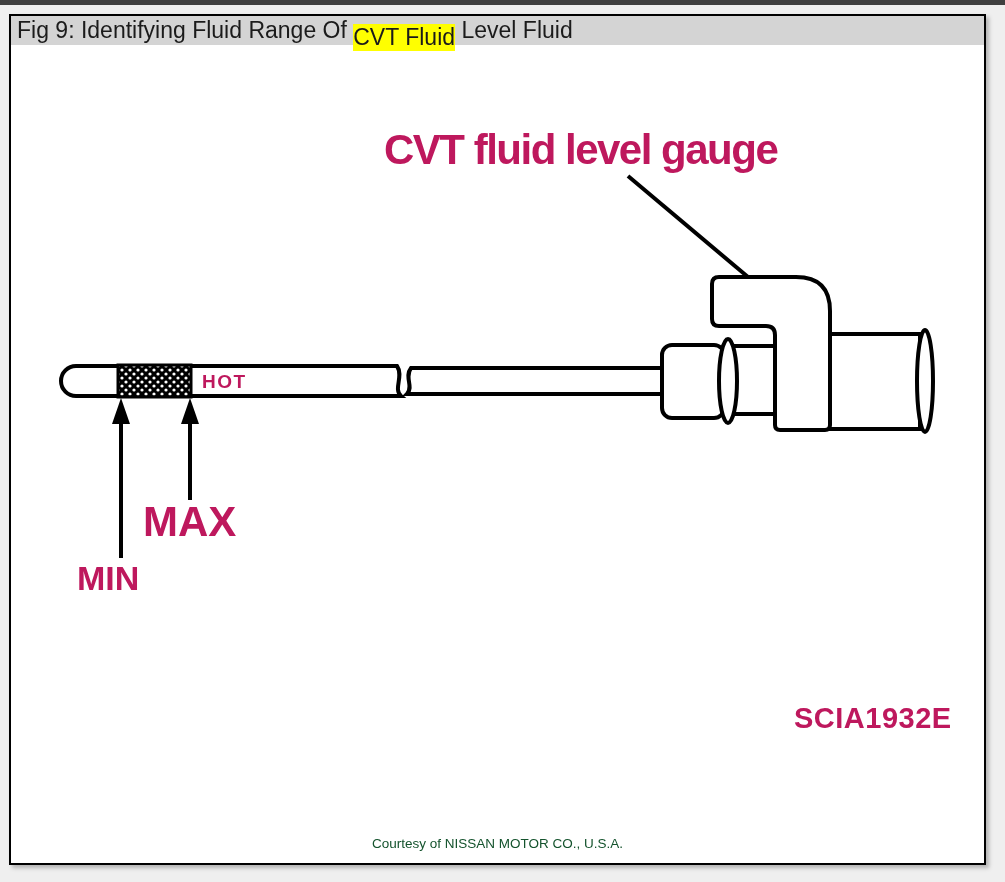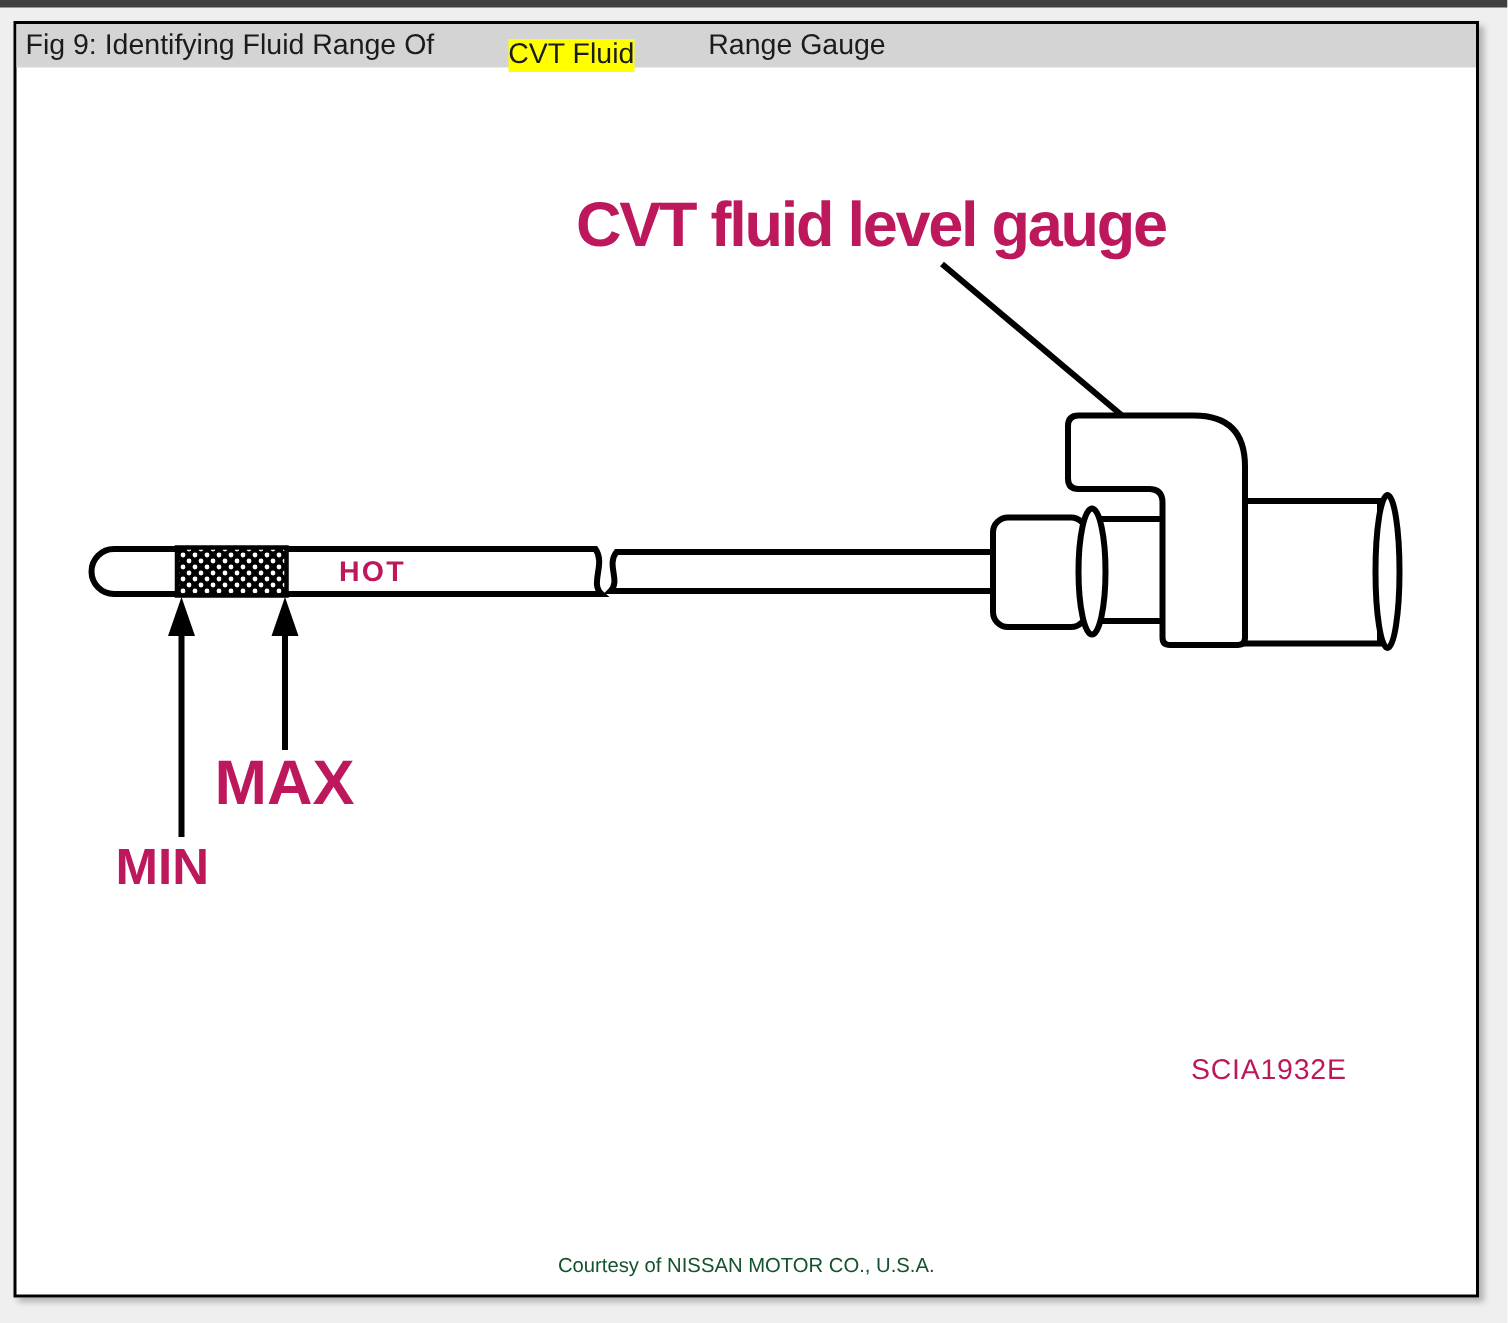--- a/index.html
+++ b/index.html
@@ -17,52 +17,51 @@
   .figure-window{
     position:absolute;left:9px;top:14px;width:977px;height:851px;
     background:#ffffff;border:2px solid #000000;
     box-sizing:border-box;
     box-shadow:3px 3px 4px rgba(0,0,0,0.25);
   }
   .titlebar{
     height:29px;background:#d4d4d4;
     display:flex;align-items:center;
     padding-left:6px;
-    font-size:19px;color:#1b1b1b;
+    font-size:23px;color:#1b1b1b;
     white-space:pre;
-    gap:44px;
   }
   .hl{background:#ffff00;margin-top:13px;}
   .overlay-svg{
     position:absolute;left:0;top:0;width:1005px;height:882px;
     pointer-events:none;
   }
   .lbl{
     position:absolute;color:#be185d;line-height:1;white-space:nowrap;
   }
   .gauge-label{left:384px;top:129px;font-size:42px;font-weight:bold;letter-spacing:-1.5px;}
-  .hot-label{left:202px;top:372px;font-size:19px;font-weight:bold;letter-spacing:1.5px;margin-left:24px;}
+  .hot-label{left:202px;top:372px;font-size:19px;font-weight:bold;letter-spacing:1.5px;}
   .max-label{left:143px;top:501px;font-size:42px;font-weight:bold;text-align:center;}
   .min-label{left:77px;top:561px;font-size:34px;font-weight:bold;}
-  .code-label{left:794px;top:704px;font-size:19px;font-weight:normal;letter-spacing:0.5px;text-align:center;}
+  .code-label{left:794px;top:704px;font-size:29px;font-weight:bold;letter-spacing:0.5px;text-align:center;}
   .courtesy{
     position:absolute;left:9px;top:836px;width:977px;
     text-align:center;font-size:13.5px;color:#14532d;
   }
 </style>
 </head>
 <body>
 
 <div class="page">
 
   <div class="top-strip"></div>
 
   <div class="figure-window">
     <div class="titlebar">
-      <span>Fig 9: Identifying Fluid Range Of </span><span class="hl">CVT Fluid</span><span> Range Gauge</span>
+      <span>Fig 9: Identifying Fluid Range Of </span><span class="hl">CVT Fluid</span><span> Level Fluid</span>
     </div>
   </div>
 
   <svg class="overlay-svg" viewBox="0 0 1005 882" xmlns="http://www.w3.org/2000/svg">
     <defs>
       <pattern id="stipple" width="8" height="8" patternUnits="userSpaceOnUse">
         <rect width="8" height="8" fill="#000"></rect>
         <circle cx="2" cy="2" r="1.6" fill="#fff"></circle>
         <circle cx="6" cy="6" r="1.6" fill="#fff"></circle>
       </pattern>

